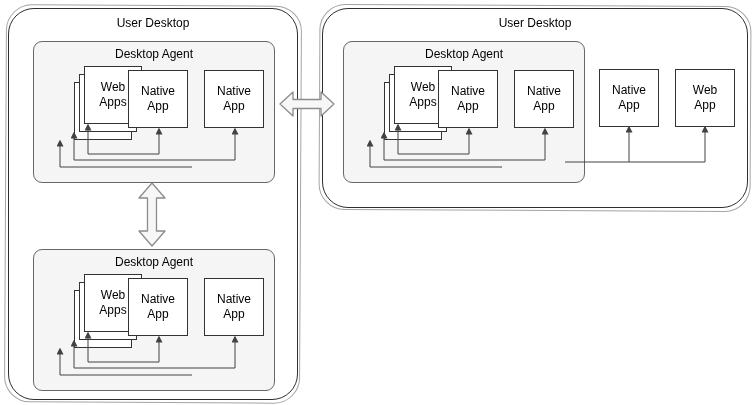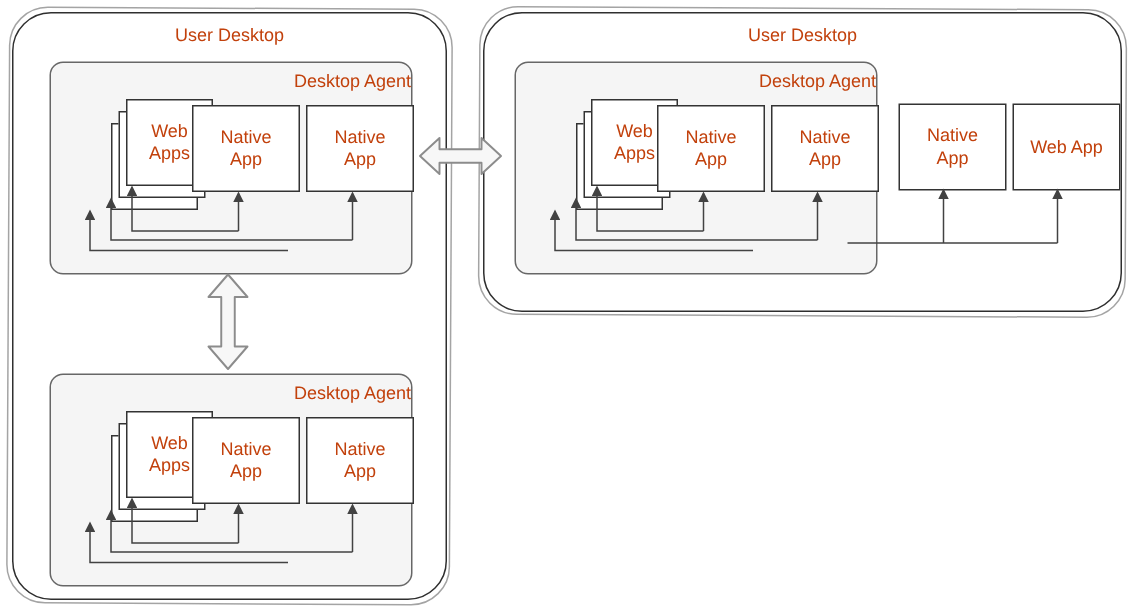--- a/index.html
+++ b/index.html
@@ -1,18 +1,18 @@
 <!DOCTYPE html>
 <html><head>
 <meta charset="utf-8">
 <style>
   html,body { margin:0; padding:0; background:#fff; }
   .stage {
     position:relative; width:752px; height:405px; background:#ffffff;
-    font-family:"Liberation Sans", sans-serif; color:#c2410c; overflow:hidden;
+    font-family:"Liberation Sans", sans-serif; color:#000000; overflow:hidden;
   }
   .desktop {
     position:absolute; background:#ffffff;
     border:1.5px solid #2f2f2f; border-radius:26px;
   }
   
   .desktop::after {
     content:""; position:absolute; inset:-4px;
     border:1.2px solid rgba(90,90,90,.55); border-radius:inherit;
     transform:rotate(.3deg); pointer-events:none;
@@ -25,24 +25,24 @@
   }
   .agent {
     position:absolute; width:240px; height:140px;
     background:#f5f5f5; border:1px solid #676767; border-radius:9px;
   }
   .agent.l1 { left:24px; top:32px; }
   .agent.l2 { left:24px; top:240px; }
   .agent.r  { left:20px; top:32px; }
   .agent-label {
     position:absolute; top:5px; left:0; width:100%;
-    text-align:right; font-size:12px;
+    text-align:center; font-size:12px;
   }
   .app {
-    position:absolute; width:72px; height:58px; box-sizing:border-box;
+    position:absolute; width:60px; height:58px; box-sizing:border-box;
     background:#fff; border:1px solid #333;
     display:flex; align-items:center; justify-content:center;
     text-align:center; font-size:12px; line-height:1.25; padding:0 6px;
   }
   .app.na1 { left:94px;  top:28px; }
   .app.na2 { left:170px; top:28px; }
   .app.sa1 { left:276px; top:60px; }
   .app.sa2 { left:352px; top:60px; }
   .stack { position:absolute; left:8px; top:24px; width:76px; height:82px; }
   .layer {

